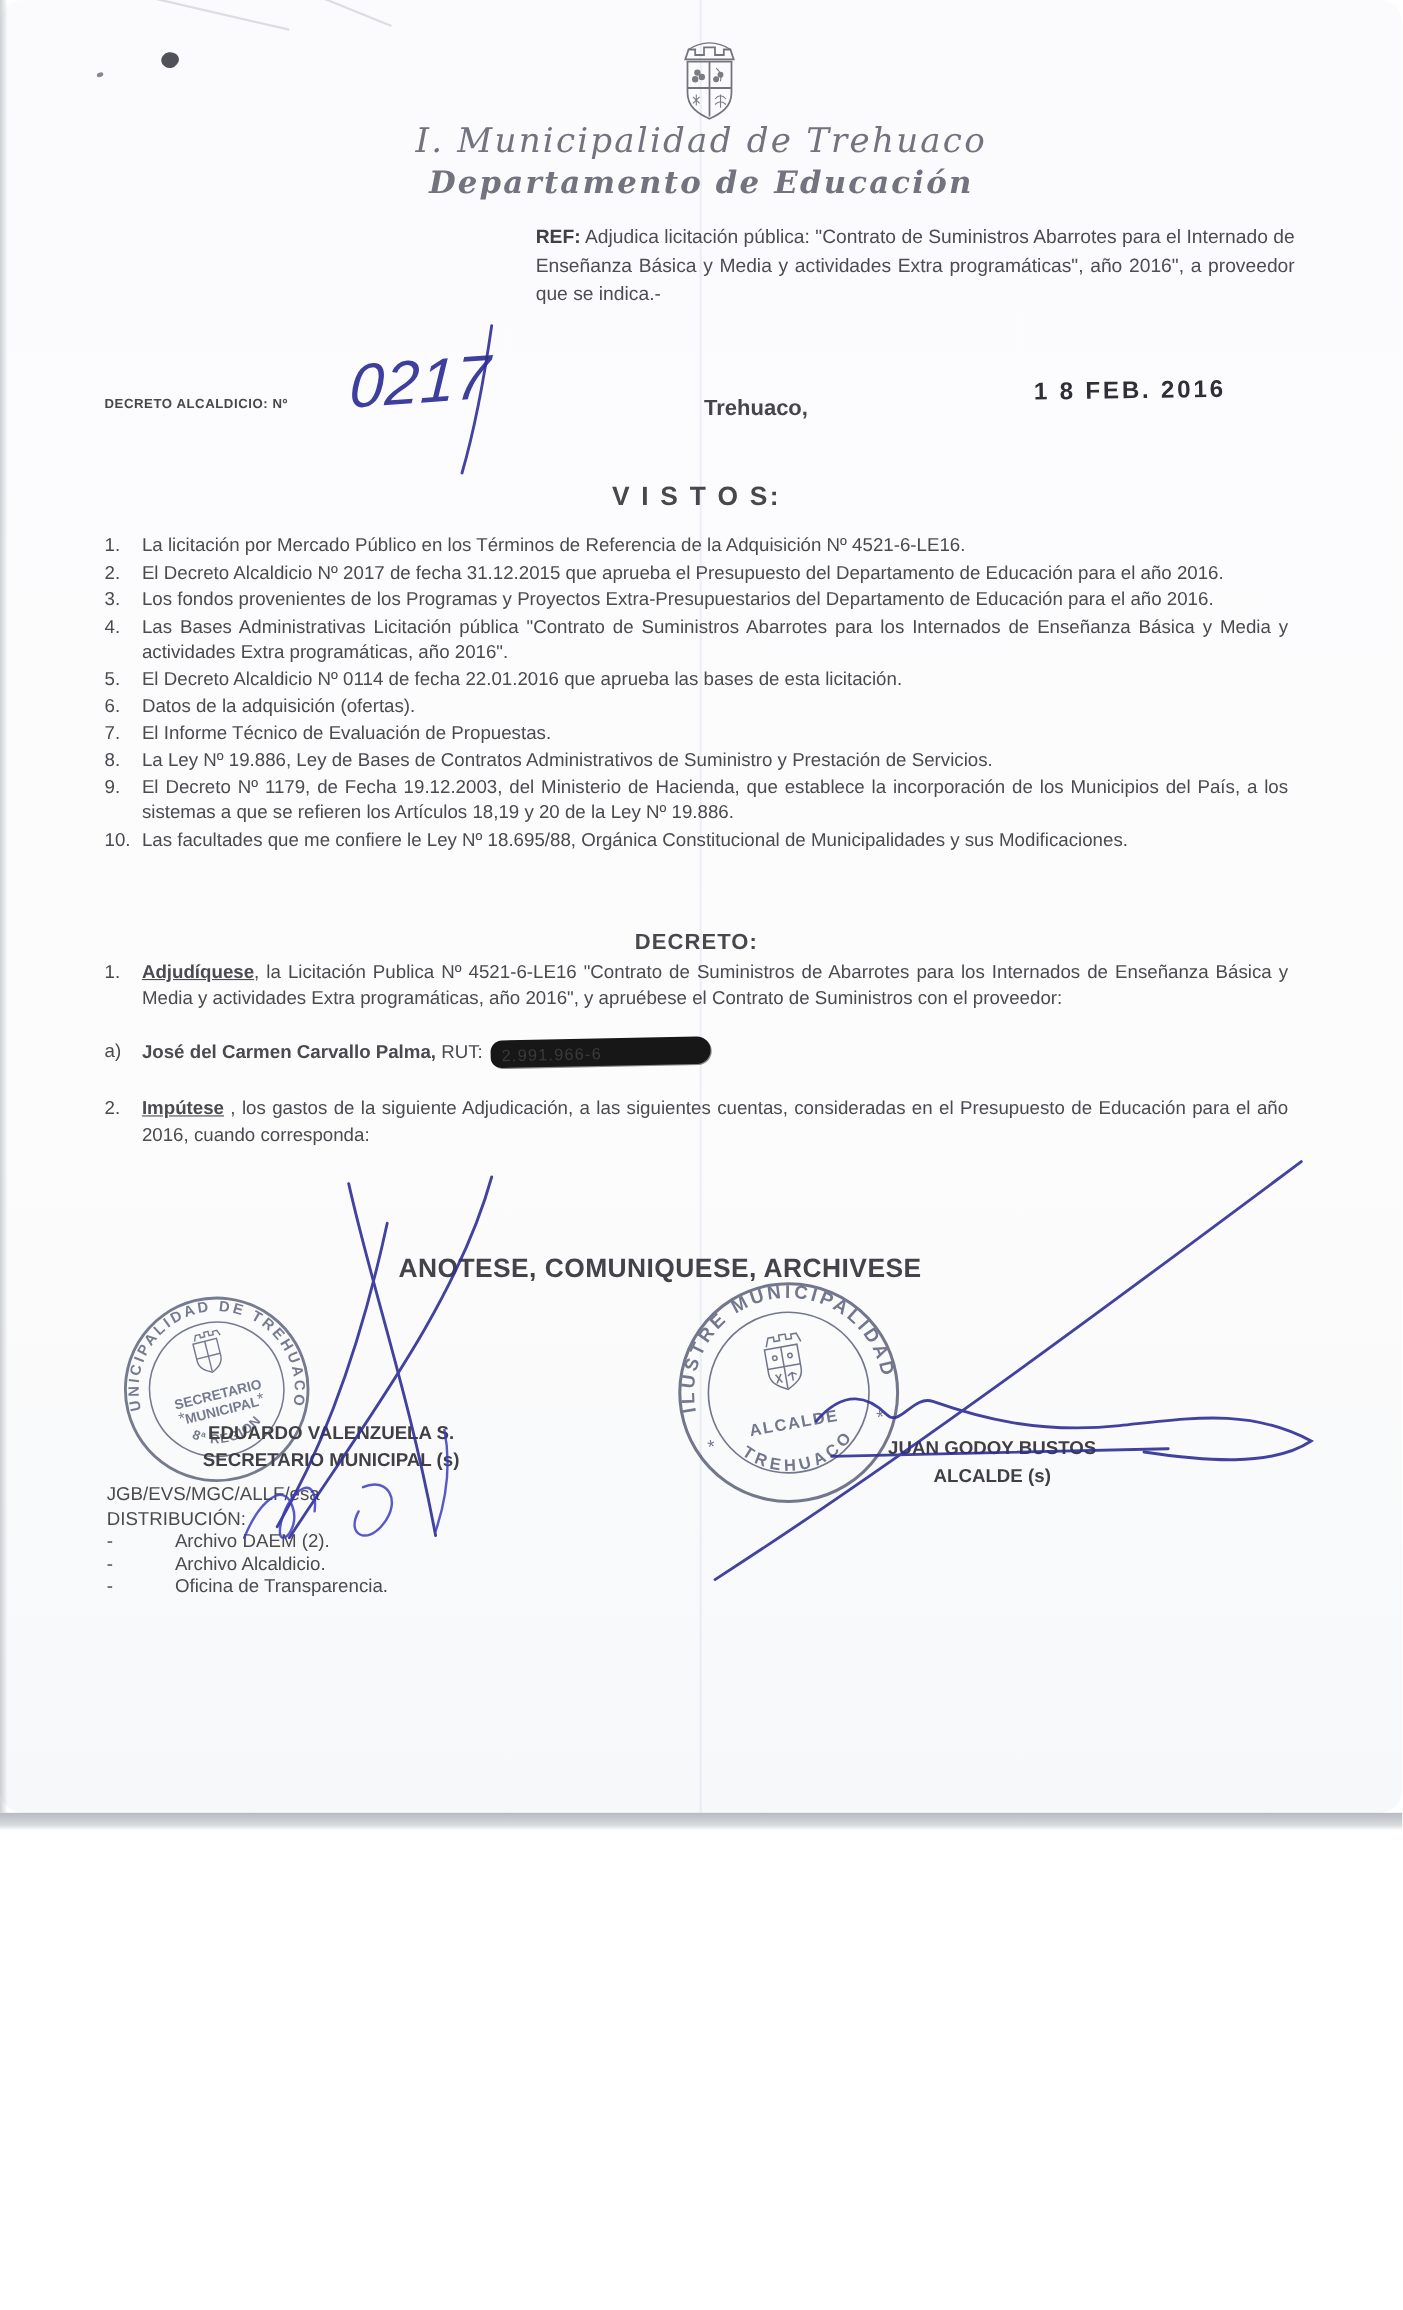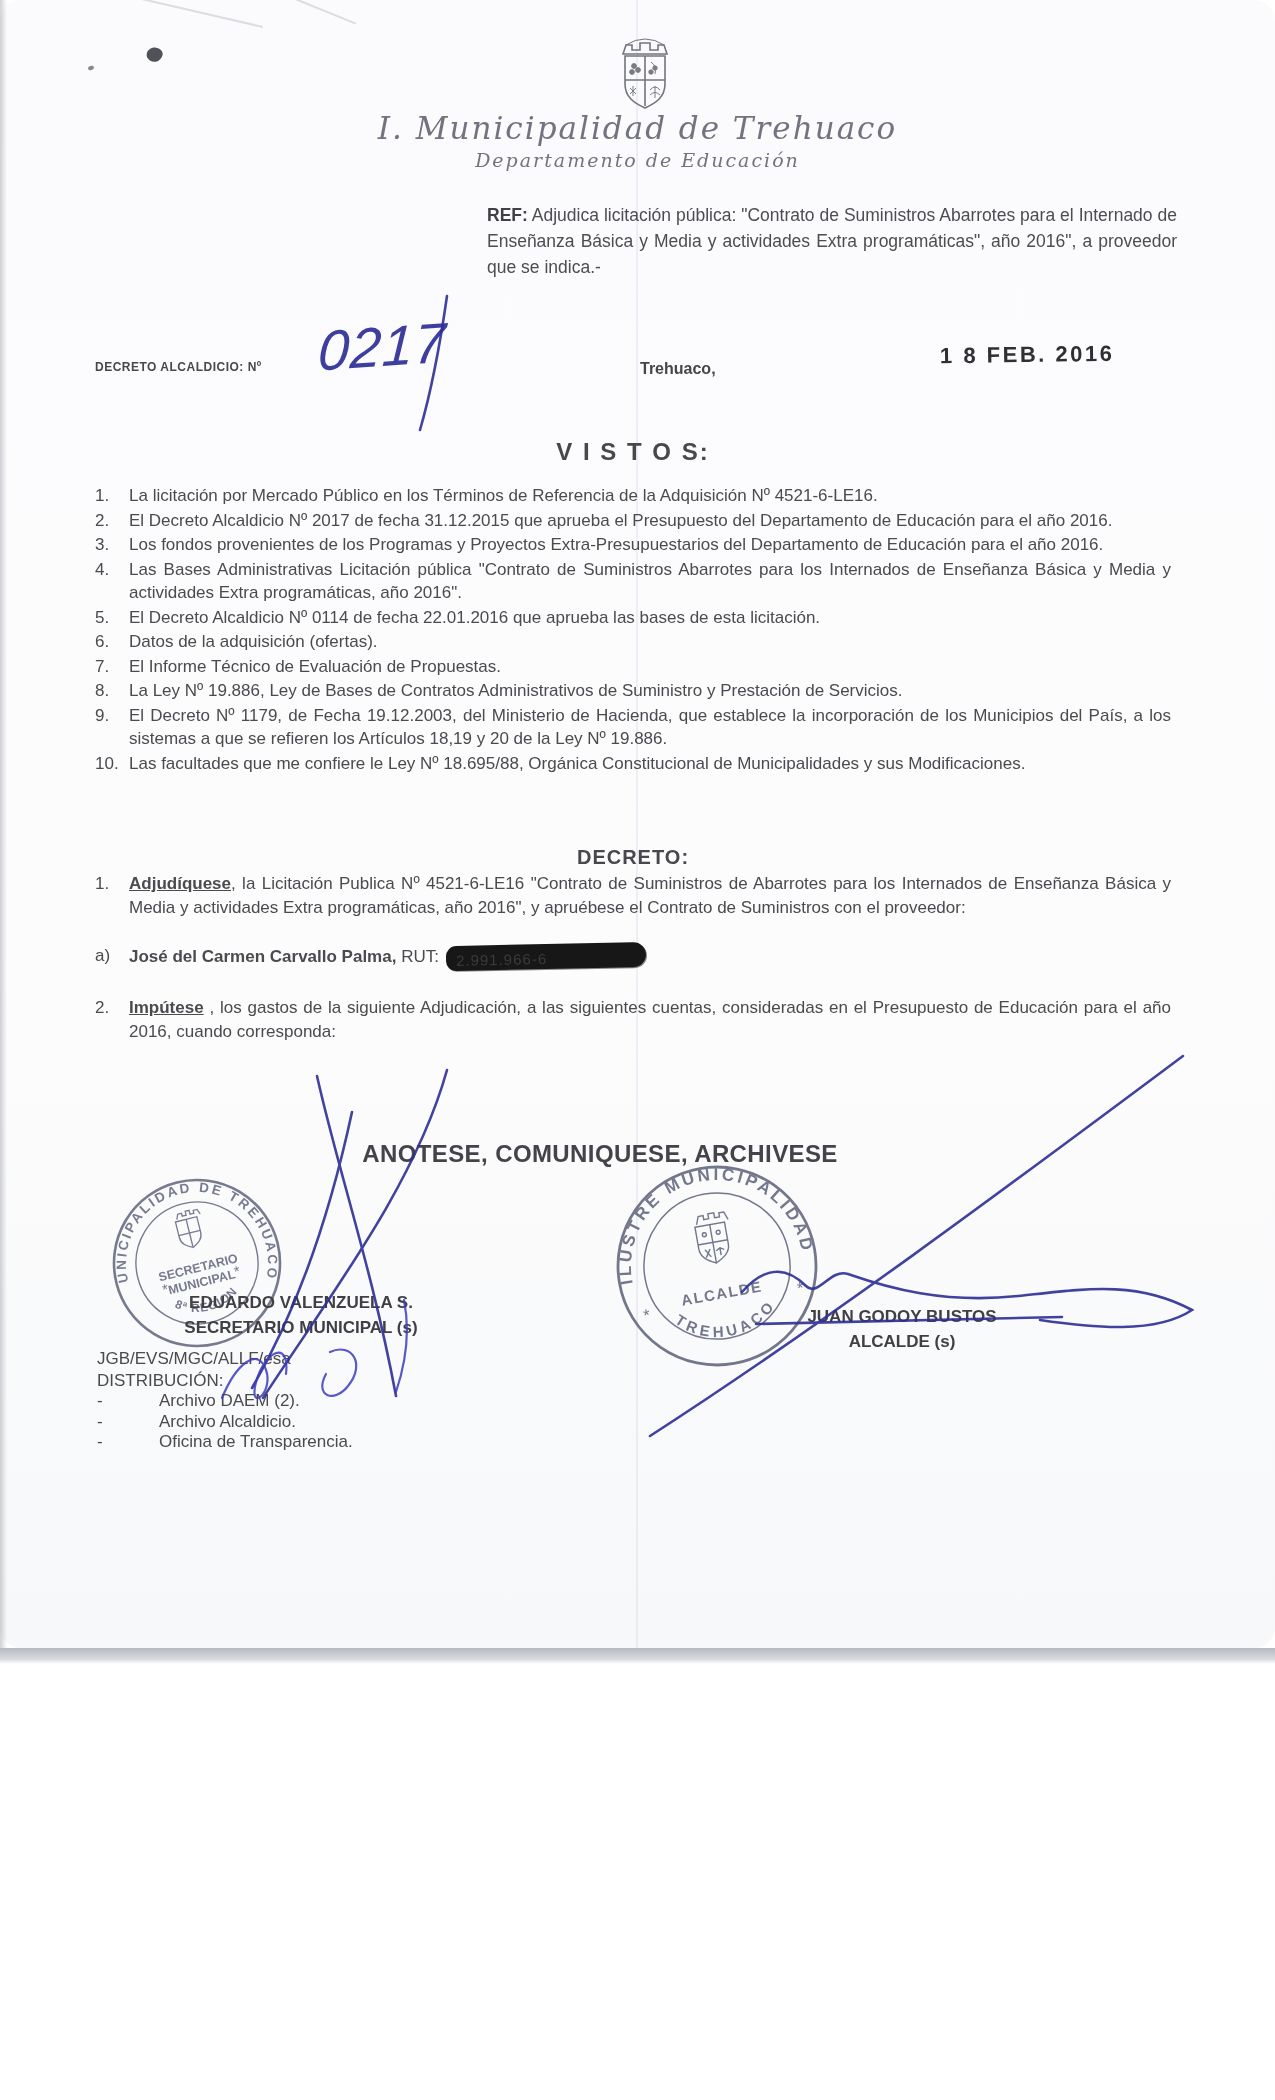--- a/index.html
+++ b/index.html
@@ -16,30 +16,30 @@
   .crease{position:absolute;background:rgba(140,145,158,.28);height:1.5px;}
   .mark-blob{position:absolute;left:147px;top:47px;width:15px;height:15px;
         background:#33343c;border-radius:60% 40% 55% 45%;transform:rotate(35deg);opacity:.85;}
   .mark-dot{position:absolute;left:88px;top:66px;width:6px;height:4px;background:#55565e;
         border-radius:50%;transform:rotate(-20deg);opacity:.7;}
 
   .abs{position:absolute;}
   .script-line{left:0;width:1275px;text-align:center;
         font-family:"DejaVu Serif",serif;font-style:italic;color:#73737f;}
   .script1{top:110px;font-size:31px;letter-spacing:2px;}
-  .script2{top:149px;font-size:19px;letter-spacing:2px;}
+  .script2{top:149px;font-size:28px;letter-spacing:2px;font-weight:bold;}
 
   .ref{left:487px;top:202px;width:690px;font-size:17.5px;line-height:26px;
        text-align:justify;color:#4c4c52;}
   .ref b{color:#404046;}
 
   .dl-label{left:95px;top:360px;font-size:12px;font-weight:bold;color:#47474c;letter-spacing:.5px;}
   .dl-num{left:318px;top:314px;font-size:56px;font-style:italic;color:#2e2e96;
           transform:rotate(-4deg) skewX(-7deg);letter-spacing:1px;opacity:.92;}
-  .dl-place{left:640px;top:360px;font-size:16px;font-weight:bold;color:#45454a;}
+  .dl-place{left:640px;top:360px;font-size:20px;font-weight:bold;color:#45454a;}
   .dl-date{left:940px;top:342px;font-size:22px;font-weight:bold;color:#2f2f35;
            letter-spacing:2.5px;transform:rotate(-.8deg);}
 
   .sec-title{left:95px;width:1076px;text-align:center;font-weight:bold;color:#47474c;}
   .vistos-title{top:438px;font-size:24px;letter-spacing:2px;}
   .decreto-title{top:846px;font-size:20px;letter-spacing:1px;}
   .closing{left:95px;width:1010px;top:1140px;text-align:center;font-weight:bold;
            font-size:24px;color:#434349;letter-spacing:.4px;}
 
   .list{left:95px;width:1076px;font-size:17px;line-height:23.5px;color:#4a4a4f;}

